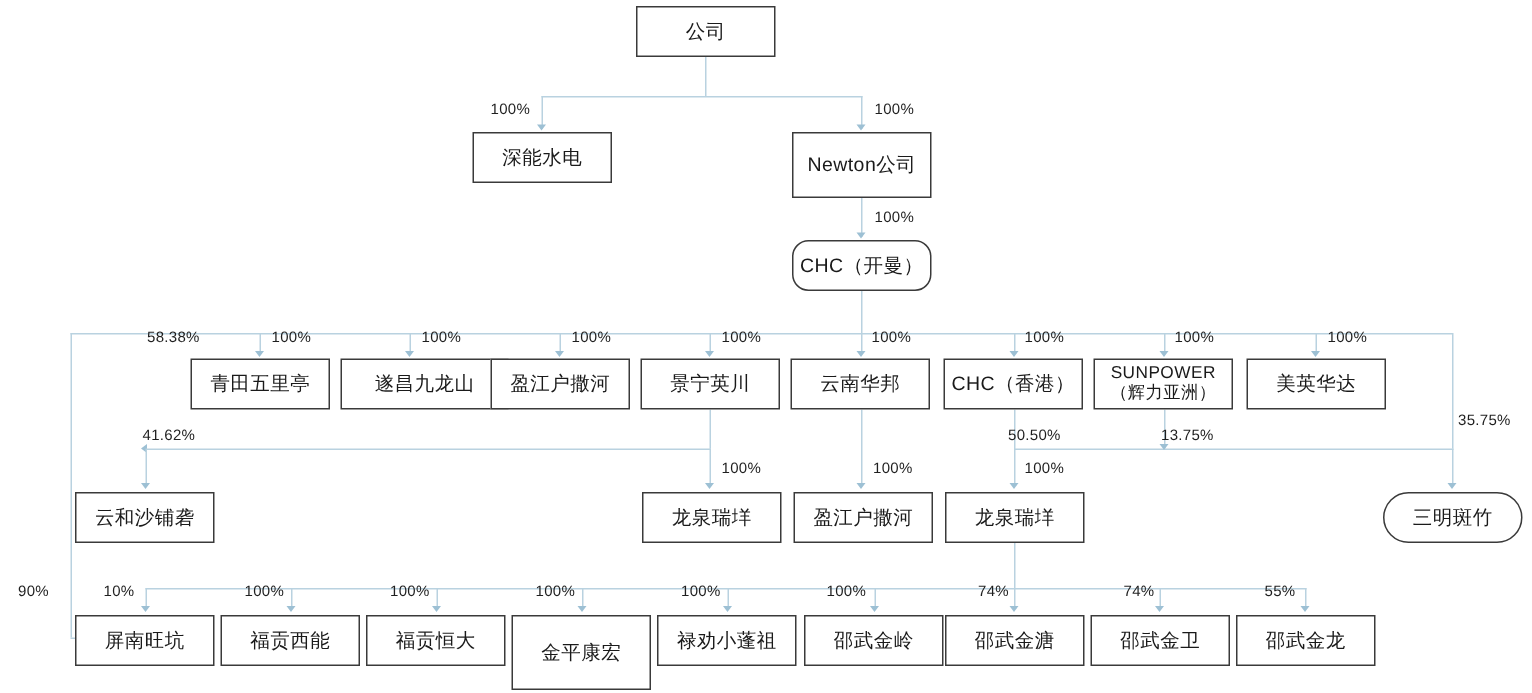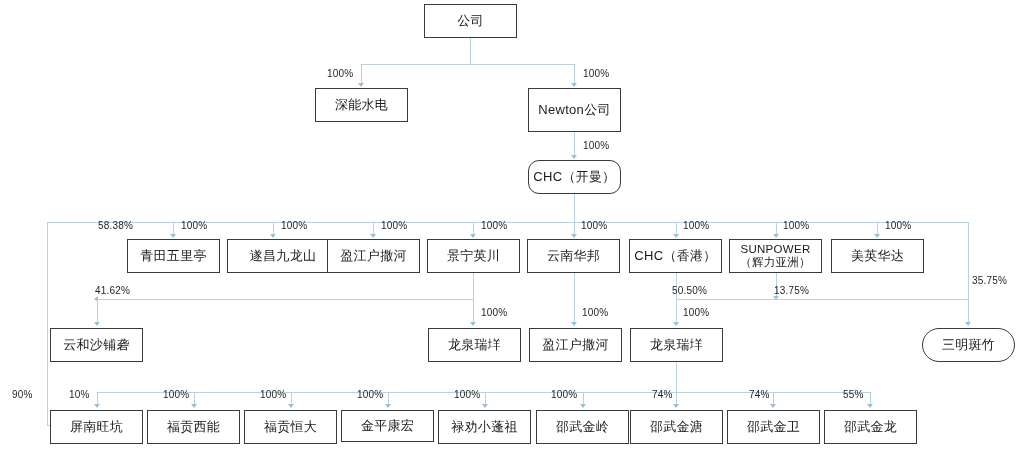--- a/index.html
+++ b/index.html
@@ -143,21 +143,21 @@
 （辉力亚洲）</div>
       <div class="node" style="left: 831px; top: 239px; width: 93px; height: 34px;">美英华达</div>
       <div class="node" style="left: 50px; top: 328px; width: 93px; height: 34px;">云和沙铺砻</div>
       <div class="node" style="left: 428px; top: 328px; width: 93px; height: 34px;">龙泉瑞垟</div>
       <div class="node" style="left: 529px; top: 328px; width: 93px; height: 34px;">盈江户撒河</div>
       <div class="node" style="left: 630px; top: 328px; width: 93px; height: 34px;">龙泉瑞垟</div>
       <div class="node" style="left: 922px; top: 328px; width: 93px; height: 34px; border-radius: 17px;">三明斑竹</div>
       <div class="node" style="left: 50px; top: 410px; width: 93px; height: 34px;">屏南旺坑</div>
       <div class="node" style="left: 147px; top: 410px; width: 93px; height: 34px;">福贡西能</div>
       <div class="node" style="left: 244px; top: 410px; width: 93px; height: 34px;">福贡恒大</div>
-      <div class="node" style="left: 341px; top: 410px; width: 93px; height: 32px;">金平康宏</div>
+      <div class="node" style="left: 341px; top: 410px; width: 93px; height: 50px;">金平康宏</div>
       <div class="node" style="left: 438px; top: 410px; width: 93px; height: 34px; text-align: center;">禄劝小蓬祖</div>
       <div class="node" style="left: 536px; top: 410px; width: 93px; height: 34px;">邵武金岭</div>
       <div class="node" style="left: 630px; top: 410px; width: 93px; height: 34px;">邵武金溏</div>
       <div class="node" style="left: 727px; top: 410px; width: 93px; height: 34px;">邵武金卫</div>
       <div class="node" style="left: 824px; top: 410px; width: 93px; height: 34px;">邵武金龙</div>
     </div>
   <div id="pcts-layer">
       <div class="pct" style="left: 327px; top: 68px;">100%</div>
       <div class="pct" style="left: 583px; top: 68px;">100%</div>
       <div class="pct" style="left: 583px; top: 140px;">100%</div>

